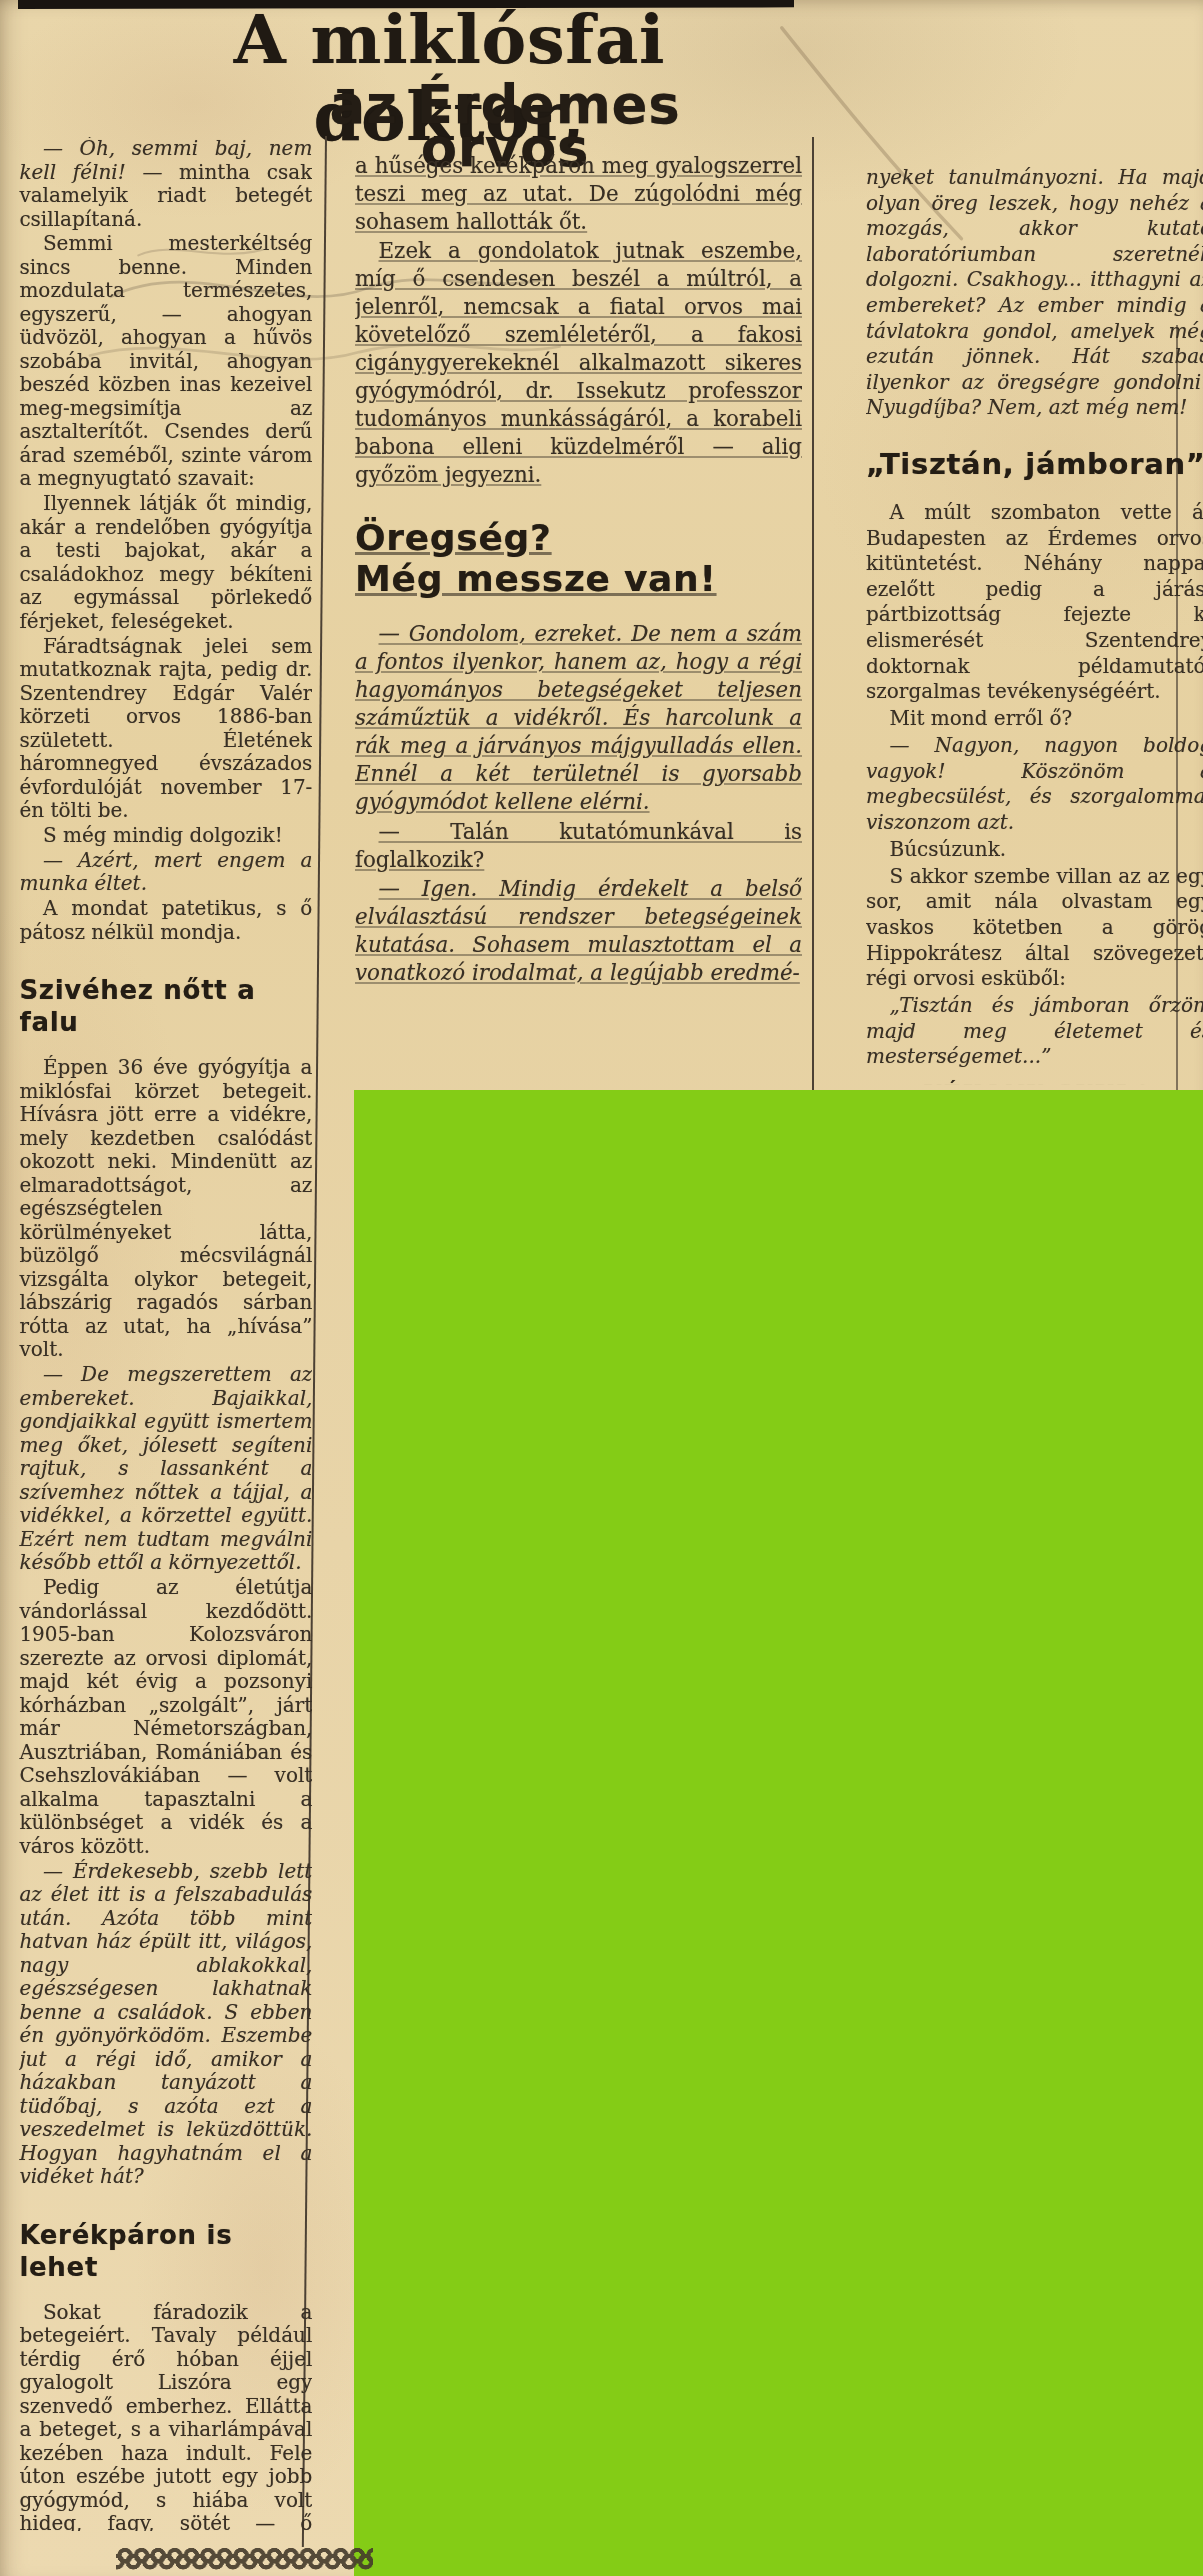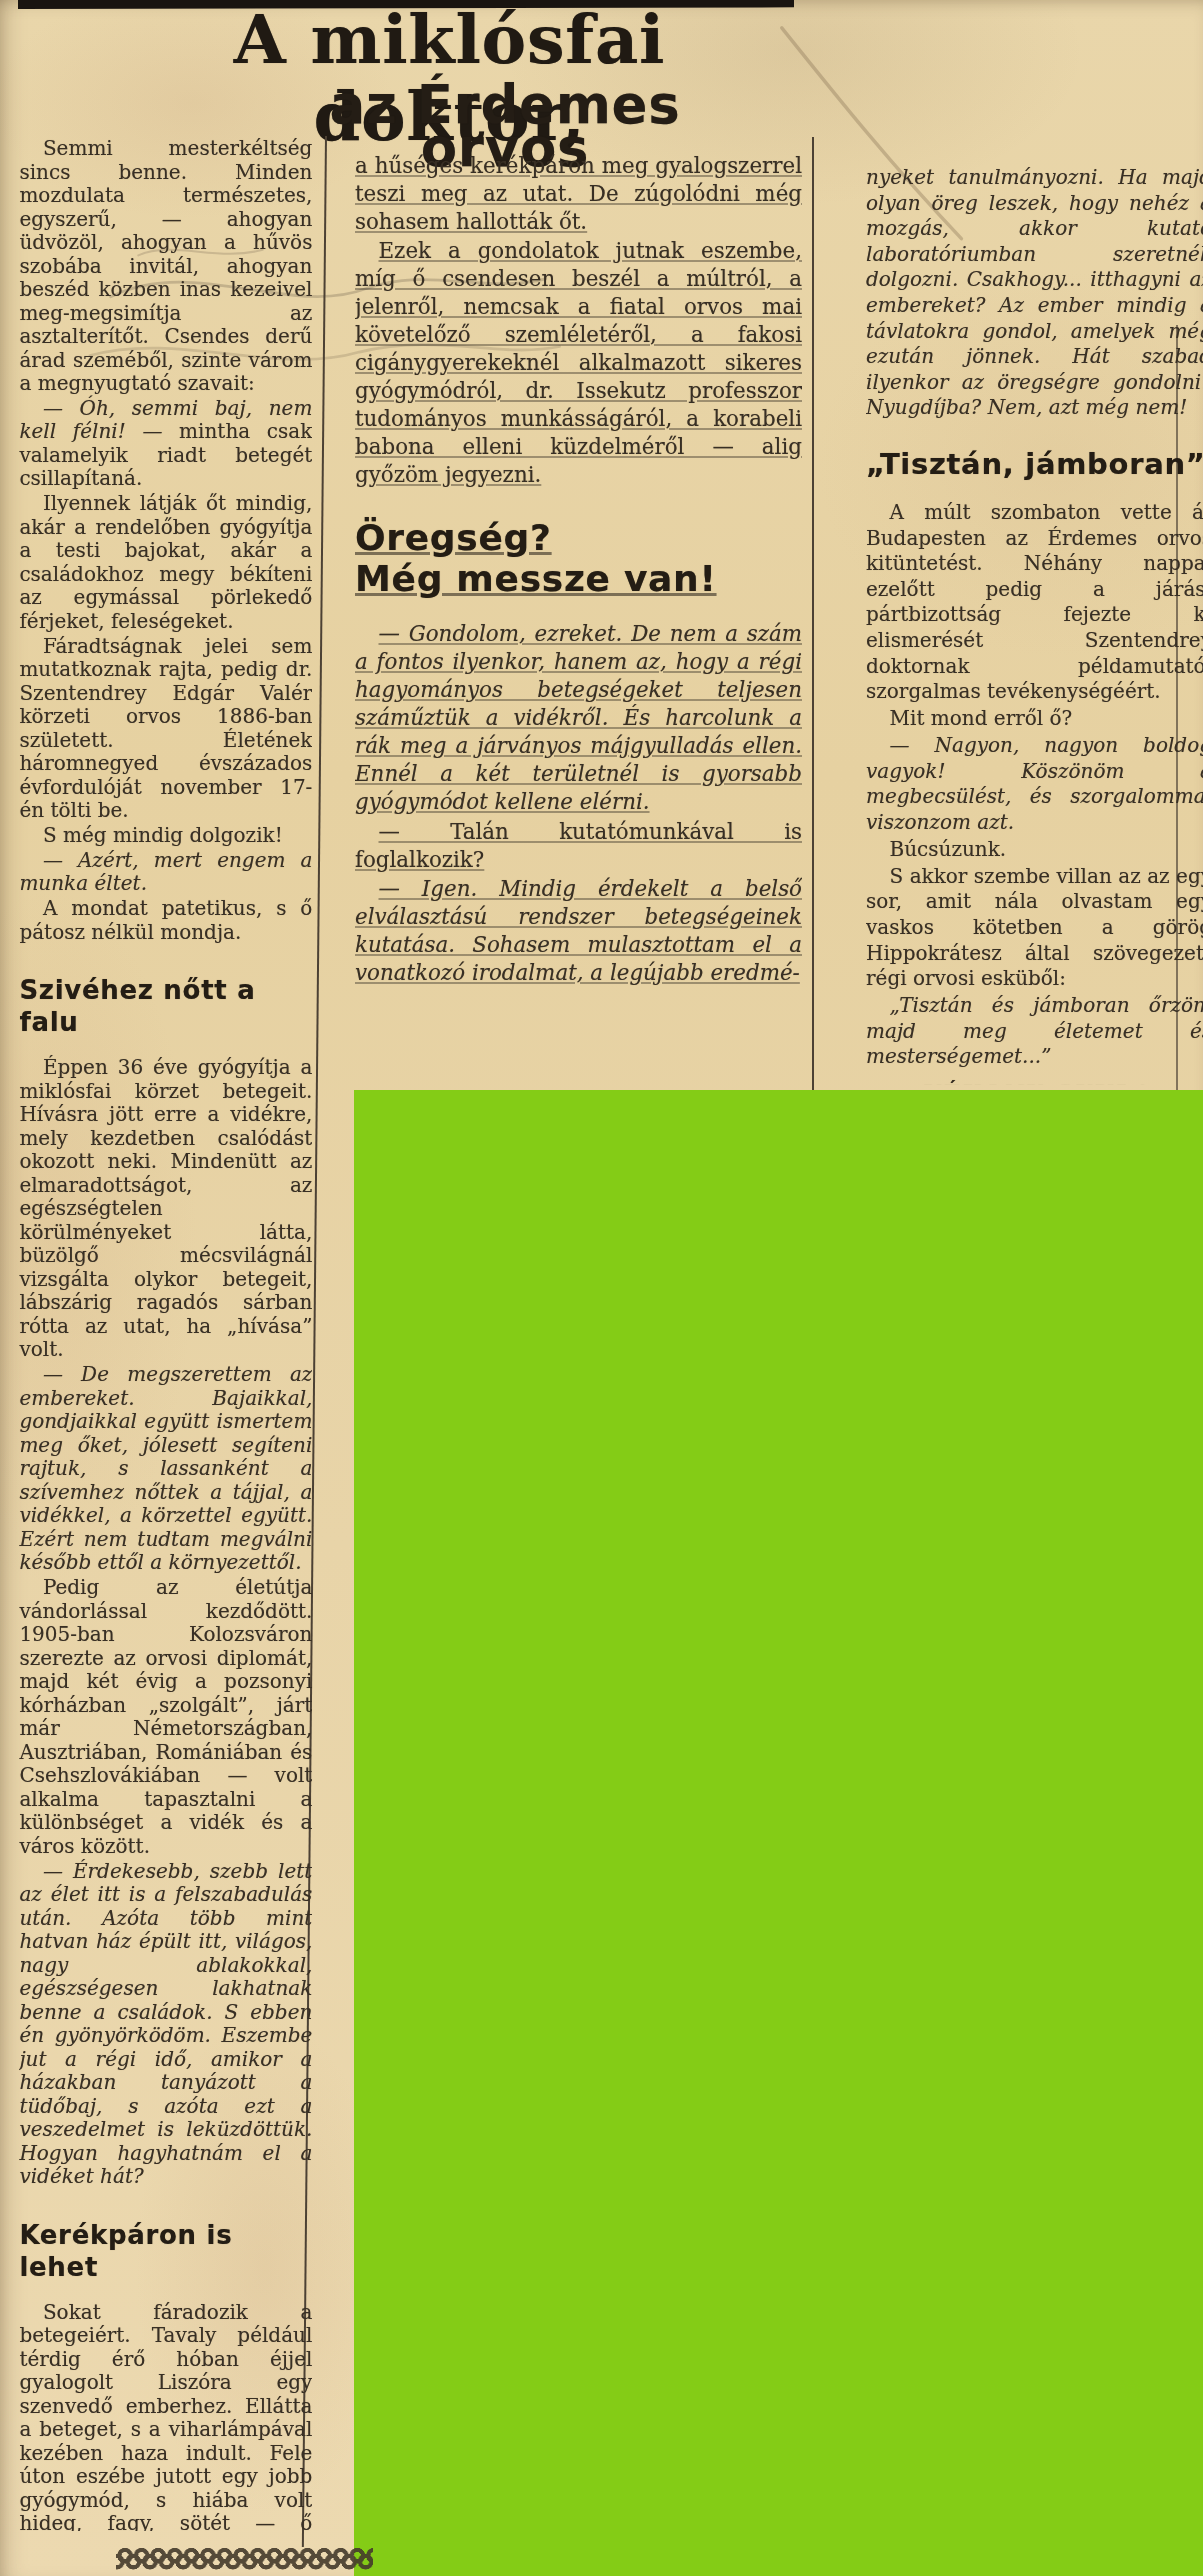--- a/index.html
+++ b/index.html
@@ -73,22 +73,22 @@
   <div class="topbar"></div>
 
   <div class="title">A miklósfai doktor,</div>
   <div class="subtitle">az Érdemes orvos</div>
 
   <div class="rule rule-left"></div>
   <div class="rule rule-mid"></div>
   <div class="rule rule-edge"></div>
 
   <div class="col col1">
+      <p><span class="it">— Óh, semmi baj, nem kell félni! —</span><span> mintha csak valamelyik riadt betegét csillapítaná.</span></p>
       <p><span>Semmi mesterkéltség sincs benne. Minden mozdulata természetes, egyszerű, — ahogyan üdvözöl, ahogyan a hűvös szobába invitál, ahogyan beszéd közben inas kezeivel meg-megsimítja az asztalterítőt. Csendes derű árad szeméből, szinte várom a megnyugtató szavait:</span></p>
-      <p><span class="it">— Óh, semmi baj, nem kell félni! —</span><span> mintha csak valamelyik riadt betegét csillapítaná.</span></p>
       <p><span>Ilyennek látják őt mindig, akár a rendelőben gyógyítja a testi bajokat, akár a családokhoz megy békíteni az egymással pörlekedő férjeket, feleségeket.</span></p>
       <p><span>Fáradtságnak jelei sem mutatkoznak rajta, pedig dr. Szentendrey Edgár Valér körzeti orvos 1886-ban született. Életének háromnegyed évszázados évfordulóját november 17-én tölti be.</span></p>
       <p><span>S még mindig dolgozik!</span></p>
       <p><span class="it">— Azért, mert engem a munka éltet.</span></p>
       <p><span>A mondat patetikus, s ő pátosz nélkül mondja.</span></p>
       <div class="h">Szivéhez nőtt a falu</div>
       <p><span>Éppen 36 éve gyógyítja a miklósfai körzet betegeit. Hívásra jött erre a vidékre, mely kezdetben csalódást okozott neki. Mindenütt az elmaradottságot, az egészségtelen körülményeket látta, büzölgő mécsvilágnál vizsgálta olykor betegeit, lábszárig ragadós sárban rótta az utat, ha „hívása” volt.</span></p>
       <p><span class="it">— De megszerettem az embereket. Bajaikkal, gondjaikkal együtt ismertem meg őket, jólesett segíteni rajtuk, s lassanként a szívemhez nőttek a tájjal, a vidékkel, a körzettel együtt. Ezért nem tudtam megválni később ettől a környezettől.</span></p>
       <p><span>Pedig az életútja vándorlással kezdődött. 1905-ban Kolozsváron szerezte az orvosi diplomát, majd két évig a pozsonyi kórházban „szolgált”, járt már Németországban, Ausztriában, Romániában és Csehszlovákiában — volt alkalma tapasztalni a különbséget a vidék és a város között.</span></p>
       <p><span class="it">— Érdekesebb, szebb lett az élet itt is a felszabadulás után. Azóta több mint hatvan ház épült itt, világos, nagy ablakokkal, egészségesen lakhatnak benne a családok. S ebben én gyönyörködöm. Eszembe jut a régi idő, amikor a házakban tanyázott a tüdőbaj, s azóta ezt a veszedelmet is leküzdöttük. Hogyan hagyhatnám el a vidéket hát?</span></p>

